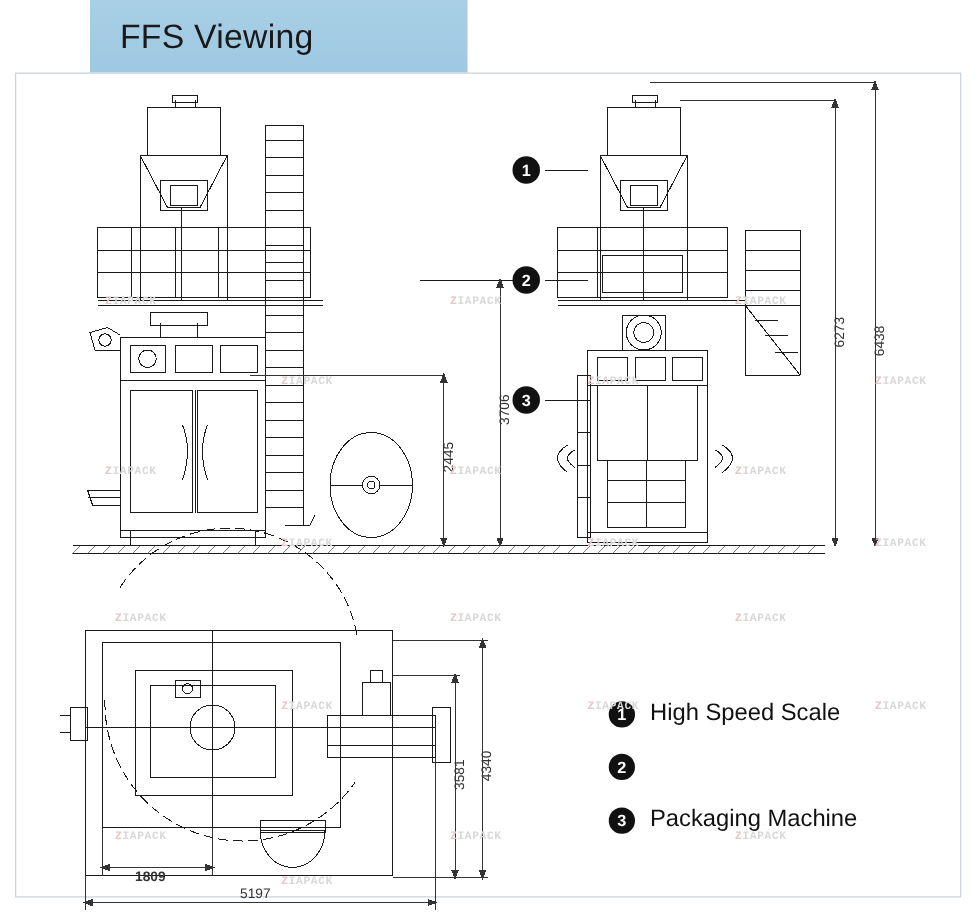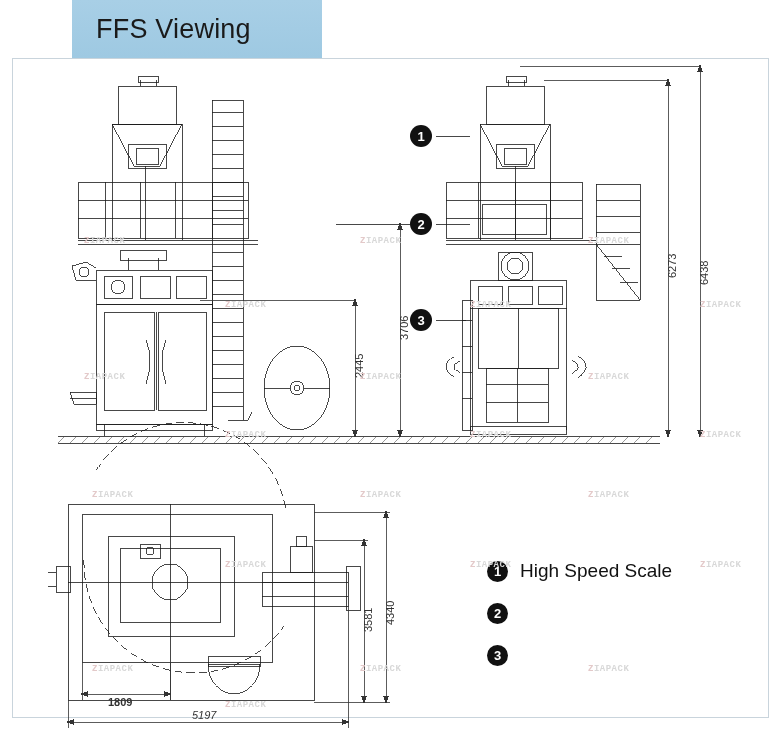--- a/index.html
+++ b/index.html
@@ -19,21 +19,21 @@
     width: 781px;
     height: 733px;
     background: #ffffff;
   }
 
   
   .title-banner {
     position: absolute;
     left: 72px;
     top: 0px;
-    width: 250px;
+    width: 302px;
     height: 58px;
     background: linear-gradient(to bottom, #a8cfe6 0%, #9ec9e2 100%);
     display: flex;
     align-items: center;
     padding-left: 24px;
     box-sizing: border-box;
   }
   .title-banner .title-text {
     font-size: 27px;
     color: #1a1a1a;
@@ -429,32 +429,33 @@
     <span>3</span>
   </div>
 
   <div class="dim vert" style="left:398px; top:340px;">3706</div>
   <div class="dim vert" style="left:353px; top:378px;">2445</div>
   <div class="dim vert" style="left:666px; top:278px;">6273</div>
   <div class="dim vert" style="left:698px; top:285px;">6438</div>
   <div class="dim vert" style="left:384px; top:625px;">4340</div>
   <div class="dim vert" style="left:362px; top:632px;">3581</div>
   <div class="dim" style="left:108px; top:696px;font-weight:bold;">1809</div>
-  <div class="dim" style="left:192px; top:709px;font-style:italic;">5197</div>
+  <div class="dim" style="left:192px; top:709px;">5197</div>
 
   <div class="legend">
     <div class="legend-row">
       <div class="legend-bullet">1</div>
       <div class="legend-label">High Speed Scale</div>
     </div>
     <div class="legend-row">
       <div class="legend-bullet">2</div>
     </div>
     <div class="legend-row">
       <div class="legend-bullet">3</div>
+      <div class="legend-label">Packaging Machine</div>
     </div>
   </div>
 
   <div id="watermarks">
       <div class="wm" style="left: 84px; top: 236px;"><span class="wm-z">Z</span>IAPACK</div>
       <div class="wm" style="left: 84px; top: 372px;"><span class="wm-z">Z</span>IAPACK</div>
       <div class="wm" style="left: 225px; top: 300px;"><span class="wm-z">Z</span>IAPACK</div>
       <div class="wm" style="left: 225px; top: 430px;"><span class="wm-z">Z</span>IAPACK</div>
       <div class="wm" style="left: 360px; top: 236px;"><span class="wm-z">Z</span>IAPACK</div>
       <div class="wm" style="left: 360px; top: 372px;"><span class="wm-z">Z</span>IAPACK</div>

